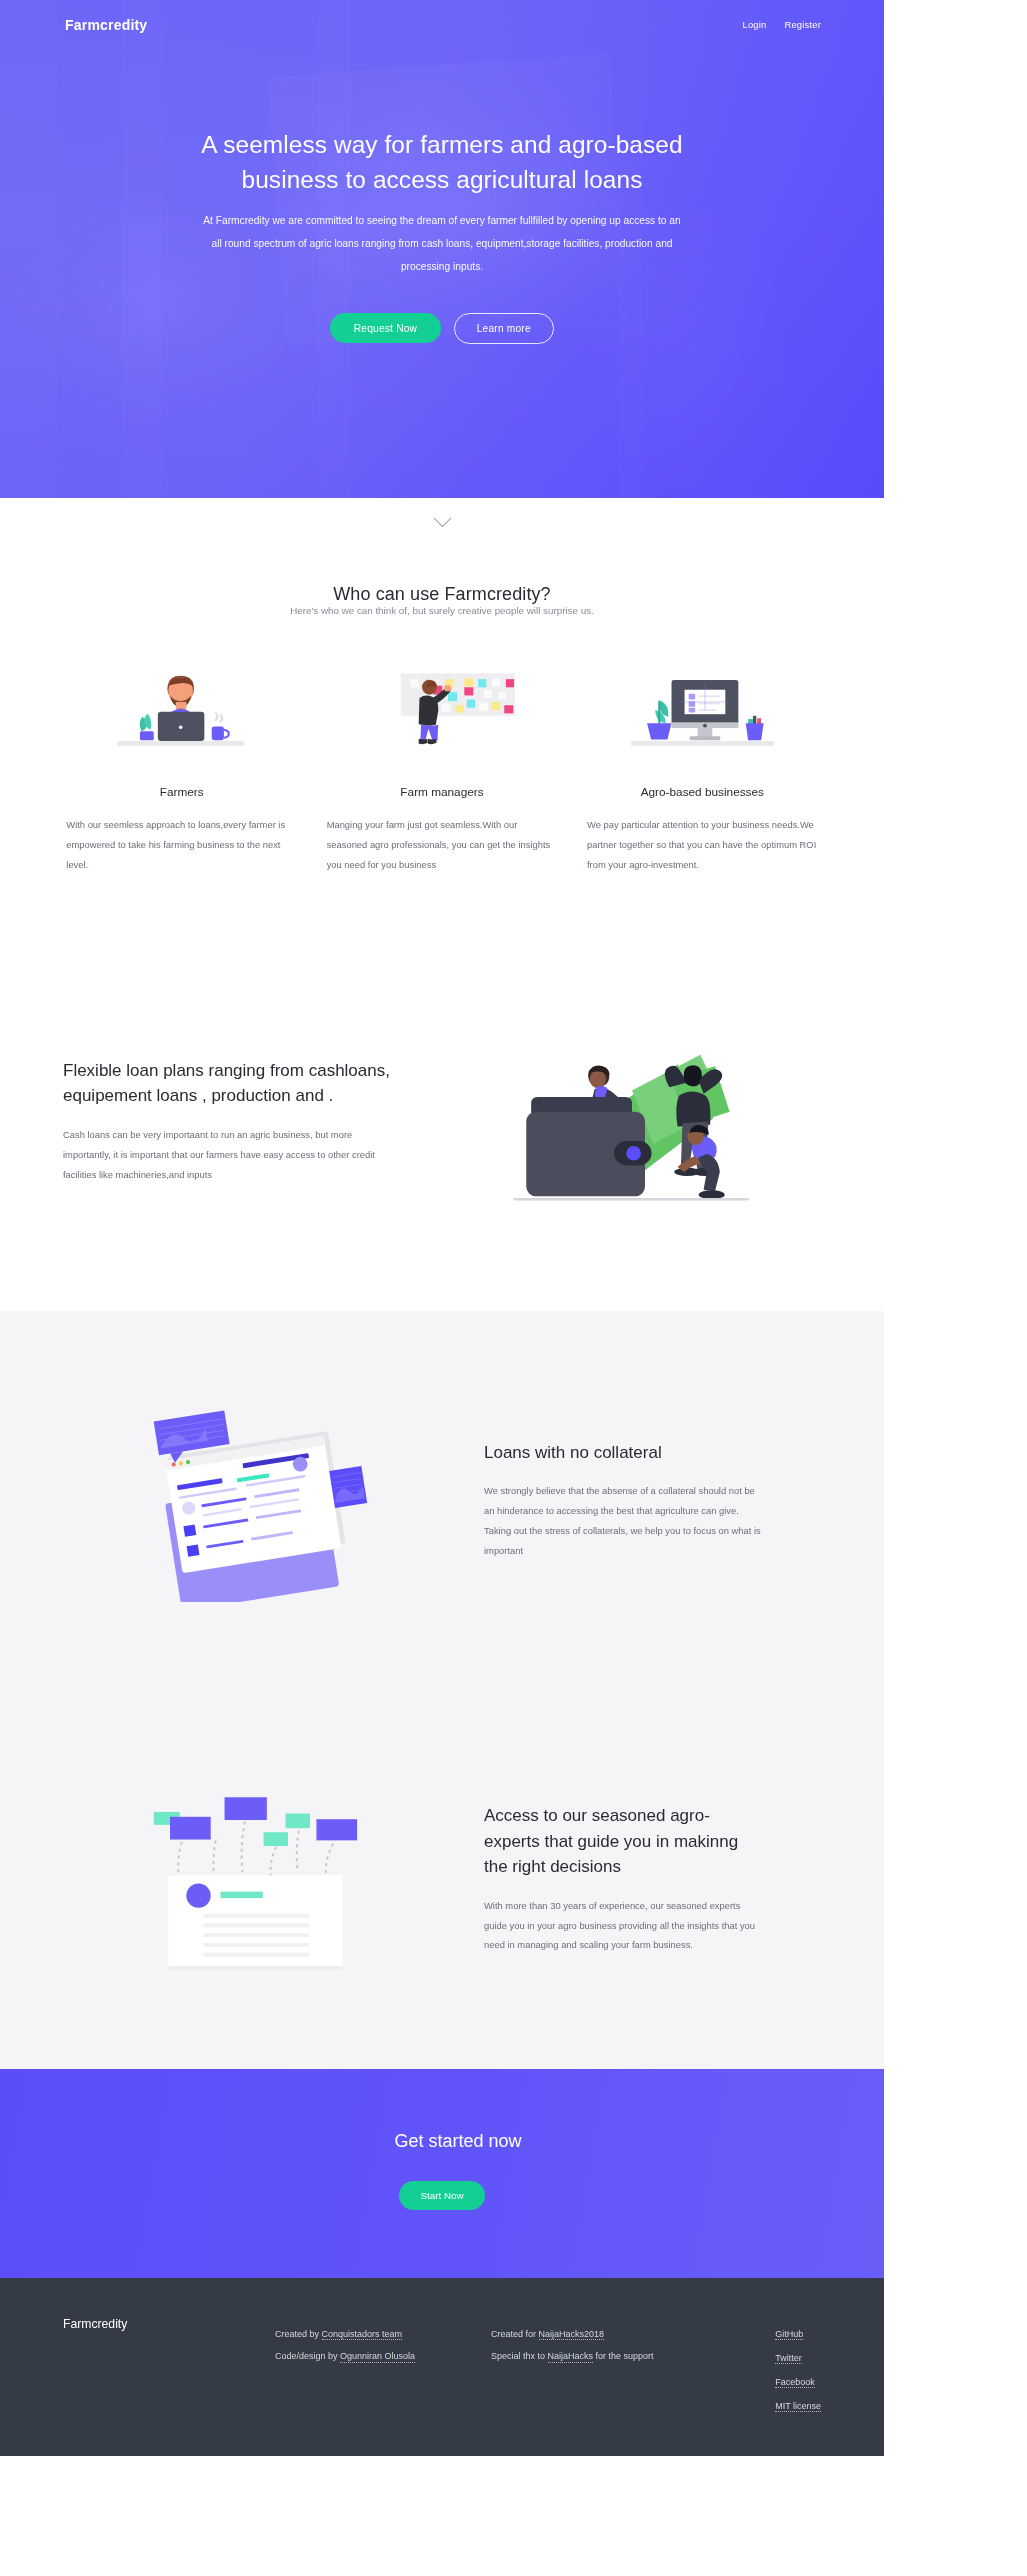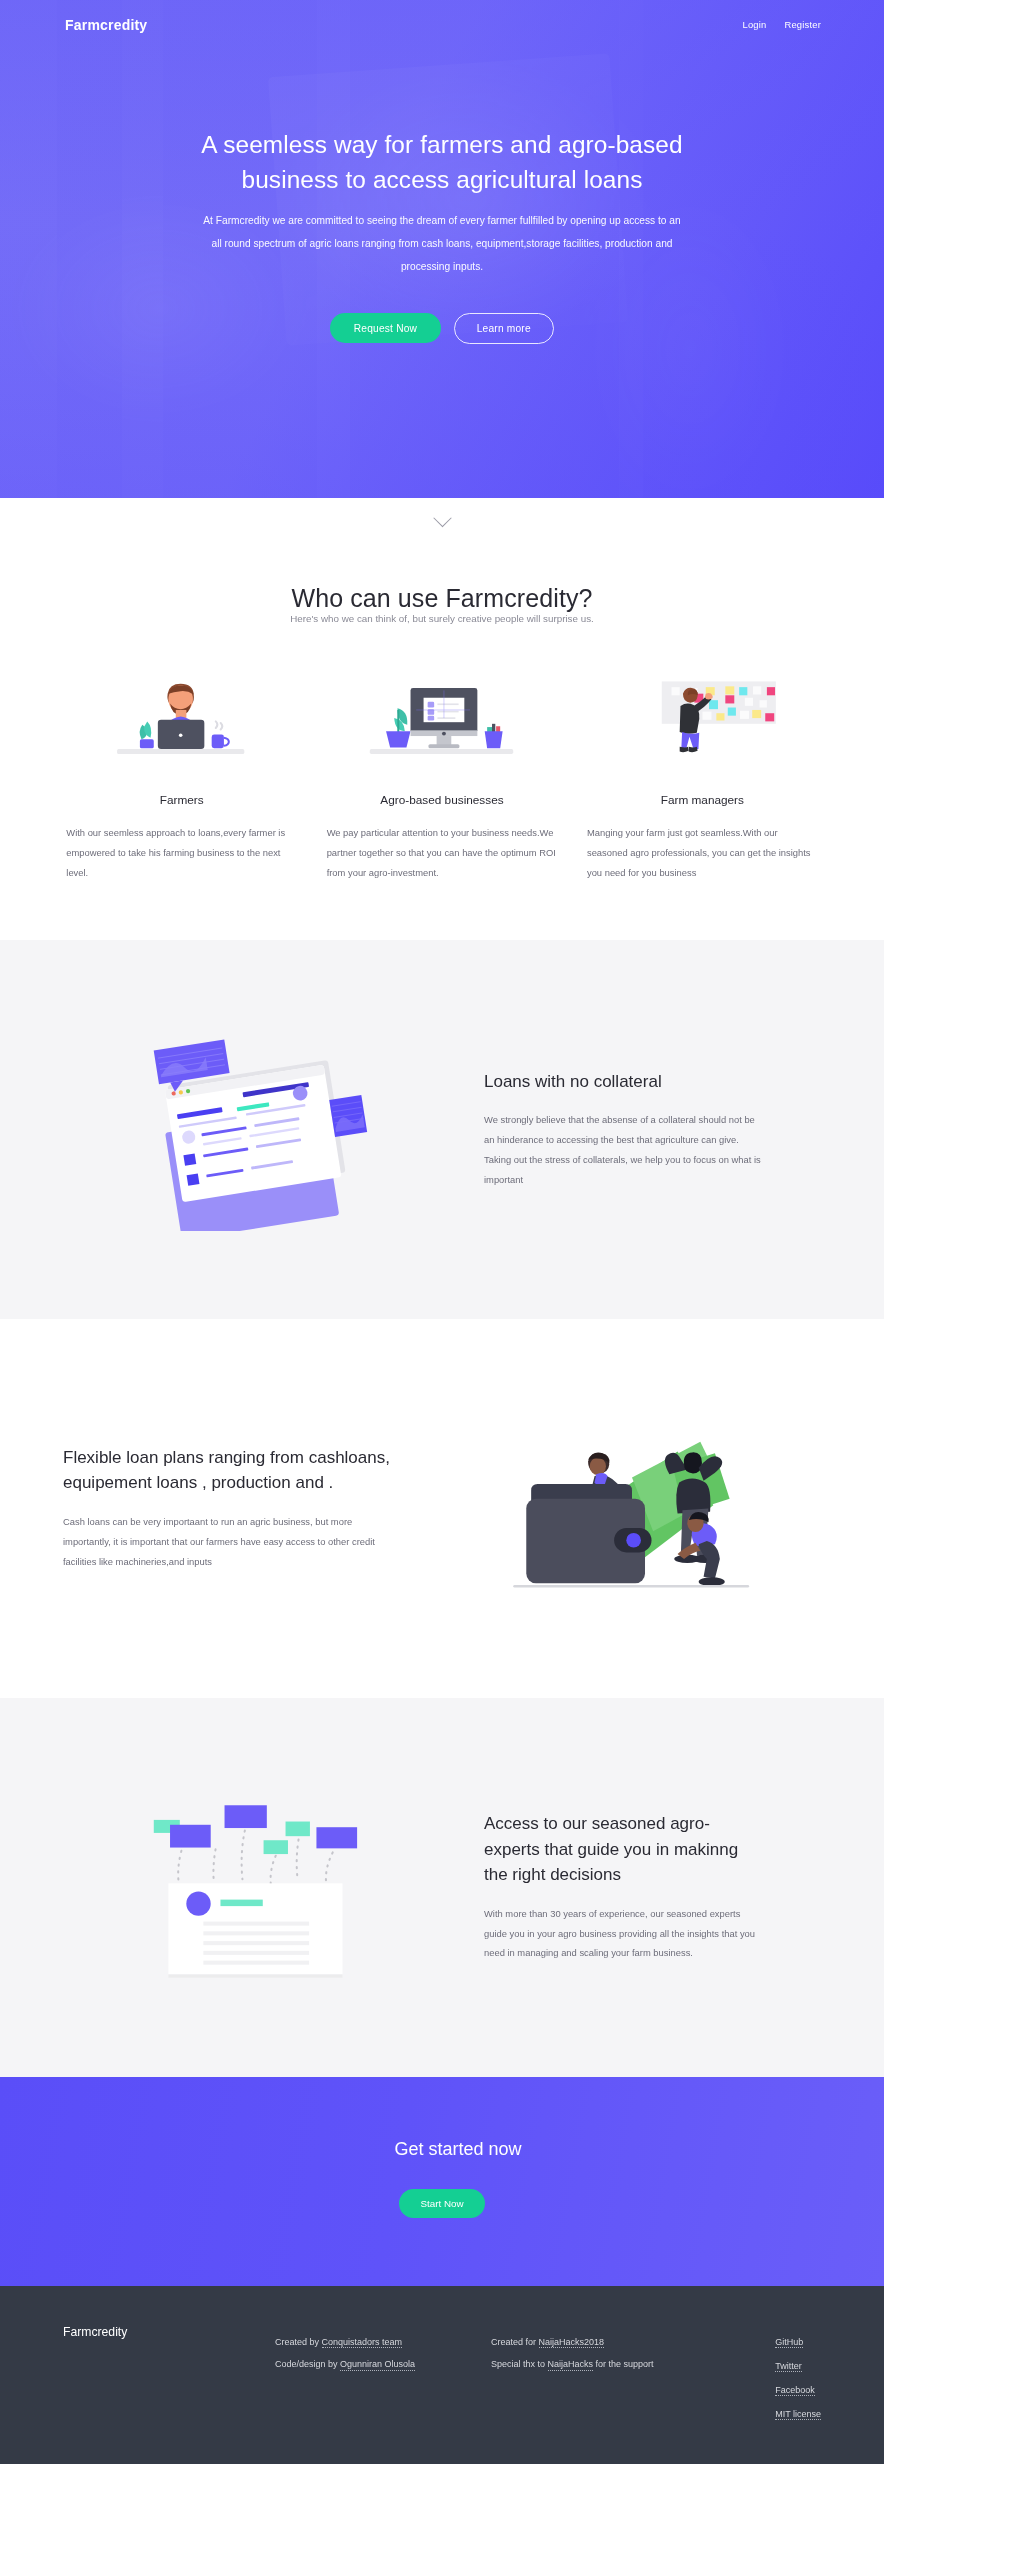--- a/index.html
+++ b/index.html
@@ -124,21 +124,21 @@
     transform: rotate(45deg) translate(-2.4px,-2.4px);
   }
 
   
   .who {
     background: #ffffff;
     padding: 39px 0 57px;
     text-align: center;
   }
   .sec-title {
-    font-size: 25px;
+    font-size: 18px;
     font-weight: 400;
     color: #2a2a33;
     letter-spacing: 0.1px;
   }
   .sec-sub {
     font-size: 9.8px;
     color: #8a8a96;
   }
   .cards {
     margin-top: 37px;
@@ -301,54 +301,20 @@
             <circle cx="94" cy="91" r="2.2" fill="#fff"></circle>
 
             <rect x="132" y="90" width="15" height="17" rx="3" fill="#6c5cf8"></rect>
             <path d="M147 94 q6 1 6 5 q0 4 -6 5" fill="none" stroke="#6c5cf8" stroke-width="2.5"></path>
             <path d="M137 82 q4 -4 0 -8" fill="none" stroke="#dcdce2" stroke-width="2.5" stroke-linecap="round"></path>
             <path d="M143 84 q4 -4 0 -8" fill="none" stroke="#dcdce2" stroke-width="2.5" stroke-linecap="round"></path>
           </svg>
         </div>
         <div class="card-title">Farmers</div>
         <p class="card-text">With our seemless approach to loans,every farmer is empowered to take his farming business to the next level.</p>
-      </div>
-
-      <div class="card">
-        <div class="card-art">
-          <svg width="163" height="102" viewBox="0 0 200 125">
-            <rect x="12" y="108" width="176" height="6" rx="2" fill="#e9e9ec"></rect>
-
-            <path d="M46 58 q13 3 12 20 q-12 -2 -12 -20z" fill="#3fbfa8"></path>
-            <path d="M42 70 q12 2 13 16 q-12 0 -13 -16z" fill="#46cdb4"></path>
-            <path d="M47 60 l0 36" stroke="#2faa93" stroke-width="2.5" fill="none"></path>
-            <path d="M32 86 h30 l-5 20 h-20z" fill="#6c5cf8"></path>
-
-            <rect x="62" y="33" width="82" height="55" rx="3" fill="#4e5160"></rect>
-            <rect x="78" y="45" width="50" height="30" fill="#ffffff"></rect>
-            <rect x="83" y="50" width="8" height="7" rx="1.5" fill="#a79cf8"></rect>
-            <rect x="83" y="59" width="8" height="7" rx="1.5" fill="#a79cf8"></rect>
-            <rect x="83" y="67" width="8" height="6" rx="1.5" fill="#a79cf8"></rect>
-            <rect x="95" y="52" width="26" height="2" fill="#e3e3ea"></rect>
-            <rect x="95" y="61" width="26" height="2" fill="#e3e3ea"></rect>
-            <rect x="95" y="69" width="22" height="2" fill="#e3e3ea"></rect>
-            <path d="M103 36 v34 M69 60 h66" stroke="#7b6ff9" stroke-width="0.8" opacity="0.55"></path>
-            <rect x="62" y="85" width="82" height="7" fill="#c4c6cd"></rect>
-            <circle cx="103" cy="89" r="2.4" fill="#4e5160"></circle>
-            <rect x="94" y="92" width="18" height="11" fill="#c4c6cd"></rect>
-            <rect x="84" y="102" width="38" height="5" rx="2" fill="#b8bac2"></rect>
-
-            <rect x="156" y="81" width="8" height="13" fill="#3fbfa8"></rect>
-            <rect x="162" y="77" width="4" height="17" fill="#4e5160"></rect>
-            <rect x="167" y="80" width="5" height="14" fill="#e8566a"></rect>
-            <path d="M153 86 h22 l-3 21 h-16z" fill="#6c5cf8"></path>
-          </svg>
-        </div>
-        <div class="card-title">Agro-based businesses</div>
-        <p class="card-text">We pay particular attention to your business needs.We partner together so that you can have the optimum ROI from your agro-investment.</p>
       </div>
 
       <div class="card">
         <div class="card-art">
           <svg width="163" height="102" viewBox="0 0 200 125">
             <rect x="50" y="25" width="140" height="52" fill="#eeeef1"></rect>
             <rect x="62" y="32" width="10" height="10" fill="#fbfbfc"></rect>
             <rect x="85" y="33" width="9" height="9" fill="#fbfbfc"></rect>
             <rect x="104" y="32" width="11" height="10" fill="#fbe98a"></rect>
             <rect x="128" y="31" width="11" height="10" fill="#fbe98a"></rect>
@@ -374,20 +340,96 @@
             <path d="M104 40 q6 -2 8 2 q2 4 -3 5 q-5 1 -6 -3z" fill="#f4a07a"></path>
             <path d="M75 87 q11 4 21 1 l-1 20 l-6 0 l-5 -15 l-4 15 l-6 0z" fill="#6c5cf8"></path>
             <path d="M72 105 q8 2 10 0 l1 5 q-6 3 -11 1z" fill="#2f3136"></path>
             <path d="M83 105 q7 2 10 0 l1 5 q-6 3 -11 1z" fill="#2f3136"></path>
           </svg>
         </div>
         <div class="card-title">Farm managers</div>
         <p class="card-text">Manging your farm just got seamless.With our seasoned agro professionals, you can get the insights you need for you business</p>
       </div>
 
+      <div class="card">
+        <div class="card-art">
+          <svg width="163" height="102" viewBox="0 0 200 125">
+            <rect x="12" y="108" width="176" height="6" rx="2" fill="#e9e9ec"></rect>
+
+            <path d="M46 58 q13 3 12 20 q-12 -2 -12 -20z" fill="#3fbfa8"></path>
+            <path d="M42 70 q12 2 13 16 q-12 0 -13 -16z" fill="#46cdb4"></path>
+            <path d="M47 60 l0 36" stroke="#2faa93" stroke-width="2.5" fill="none"></path>
+            <path d="M32 86 h30 l-5 20 h-20z" fill="#6c5cf8"></path>
+
+            <rect x="62" y="33" width="82" height="55" rx="3" fill="#4e5160"></rect>
+            <rect x="78" y="45" width="50" height="30" fill="#ffffff"></rect>
+            <rect x="83" y="50" width="8" height="7" rx="1.5" fill="#a79cf8"></rect>
+            <rect x="83" y="59" width="8" height="7" rx="1.5" fill="#a79cf8"></rect>
+            <rect x="83" y="67" width="8" height="6" rx="1.5" fill="#a79cf8"></rect>
+            <rect x="95" y="52" width="26" height="2" fill="#e3e3ea"></rect>
+            <rect x="95" y="61" width="26" height="2" fill="#e3e3ea"></rect>
+            <rect x="95" y="69" width="22" height="2" fill="#e3e3ea"></rect>
+            <path d="M103 36 v34 M69 60 h66" stroke="#7b6ff9" stroke-width="0.8" opacity="0.55"></path>
+            <rect x="62" y="85" width="82" height="7" fill="#c4c6cd"></rect>
+            <circle cx="103" cy="89" r="2.4" fill="#4e5160"></circle>
+            <rect x="94" y="92" width="18" height="11" fill="#c4c6cd"></rect>
+            <rect x="84" y="102" width="38" height="5" rx="2" fill="#b8bac2"></rect>
+
+            <rect x="156" y="81" width="8" height="13" fill="#3fbfa8"></rect>
+            <rect x="162" y="77" width="4" height="17" fill="#4e5160"></rect>
+            <rect x="167" y="80" width="5" height="14" fill="#e8566a"></rect>
+            <path d="M153 86 h22 l-3 21 h-16z" fill="#6c5cf8"></path>
+          </svg>
+        </div>
+        <div class="card-title">Agro-based businesses</div>
+        <p class="card-text">We pay particular attention to your business needs.We partner together so that you can have the optimum ROI from your agro-investment.</p>
+      </div>
+
+    </div>
+  </section>
+
+  <section class="feature white">
+    <div class="feat-copy left">
+      <h3 class="feat-title">Flexible loan plans ranging from cashloans, equipement loans , production and .</h3>
+      <p class="feat-text">Cash loans can be very importaant to run an agric business, but more importantly, it is important that our farmers have easy access to other credit facilities like machineries,and inputs</p>
+    </div>
+    <div class="feat-art">
+      <svg width="244" height="179" viewBox="0 0 300 220">
+
+        <path d="M118 100 l88 -60 l44 66 l-84 64z" fill="#62c563"></path>
+        <path d="M150 72 l84 -44 l30 62 l-88 48z" fill="#79d07a"></path>
+        <path d="M200 58 l52 -16 l18 56 l-56 18z" fill="#62c563"></path>
+
+        <path d="M96 52 q4 -12 16 -10 q11 2 10 14 q-1 11 -13 11 q-13 -1 -13 -15z" fill="#3b2b2b"></path>
+        <ellipse cx="108" cy="58" rx="10" ry="11" fill="#8a5a44"></ellipse>
+        <path d="M96 50 q6 -12 18 -8 q10 4 8 12 q-9 -8 -26 -4z" fill="#2a1f1f"></path>
+        <path d="M104 70 q12 -4 22 4 q14 10 18 30 l-12 8 q-16 -20 -34 -18z" fill="#3a3d4d"></path>
+        <path d="M106 68 q10 -4 14 2 l-4 12 q-9 2 -12 -4z" fill="#6c5cf8"></path>
+
+        <path d="M196 68 q-10 -18 -2 -24 q8 -6 14 2 l10 16z" fill="#2b2d3a"></path>
+        <path d="M214 56 q-2 -14 10 -15 q12 -1 12 13 q0 12 -11 13 q-11 -1 -11 -11z" fill="#15161f"></path>
+        <path d="M232 60 q16 -20 26 -12 q8 7 -6 18 l-14 10z" fill="#2b2d3a"></path>
+        <path d="M208 78 q16 -10 32 0 q8 6 6 36 l-40 2 q-4 -26 2 -38z" fill="#2b2d3a"></path>
+        <path d="M212 112 l32 -2 l-4 58 l-10 0 l-4 -40 l-6 40 l-10 0z" fill="#4b4d5c"></path>
+        <ellipse cx="218" cy="172" rx="16" ry="5" fill="#2b2d3a"></ellipse>
+        <ellipse cx="240" cy="172" rx="16" ry="5" fill="#2b2d3a"></ellipse>
+
+        <path d="M226 132 q12 -8 22 0 q10 8 4 22 l-24 2 q-8 -14 -2 -24z" fill="#6c5cf8"></path>
+        <ellipse cx="228" cy="128" rx="10" ry="11" fill="#8a5a44"></ellipse>
+        <path d="M220 124 q4 -12 16 -9 q10 3 8 12 q-10 -6 -24 -3z" fill="#15161f"></path>
+        <path d="M242 150 q14 4 16 22 l-6 24 l-14 -2 l4 -22 q-8 -8 -10 -18z" fill="#3a3d4d"></path>
+        <path d="M228 152 q-14 6 -22 14 l8 6 q10 -8 20 -10z" fill="#8a5a44"></path>
+        <ellipse cx="248" cy="200" rx="16" ry="5.5" fill="#2b2d3a"></ellipse>
+
+        <path d="M26 88 q0 -8 8 -8 l108 0 q8 0 8 8 l0 16 l-124 0z" fill="#3a3d4d"></path>
+        <rect x="20" y="98" width="146" height="104" rx="12" fill="#4b4d5c"></rect>
+        <rect x="128" y="134" width="46" height="30" rx="15" fill="#2b2d3a"></rect>
+        <circle cx="152" cy="149" r="9" fill="#5b4df9"></circle>
+        <rect x="4" y="204" width="290" height="3" rx="1.5" fill="#d6d7dc"></rect>
+      </svg>
     </div>
   </section>
 
   <section class="feature grey">
     <div class="feat-art">
       <svg width="269" height="203" viewBox="0 0 330 250">
         <g transform="rotate(-9 165 125)">
           <rect x="58" y="112" width="196" height="134" rx="4" fill="#9a8ff9"></rect>
           <rect x="70" y="55" width="200" height="140" rx="4" fill="#e3e3e8"></rect>
           <rect x="66" y="60" width="198" height="140" rx="4" fill="#ffffff"></rect>
@@ -427,62 +469,20 @@
           </g>
         </g>
       </svg>
     </div>
     <div class="feat-copy right">
       <h3 class="feat-title">Loans with no collateral</h3>
       <p class="feat-text">We strongly believe that the absense of a collateral should not be an hinderance to accessing the best that agriculture can give. Taking out the stress of collaterals, we help you to focus on what is important</p>
     </div>
   </section>
 
-  <section class="feature white">
-    <div class="feat-copy left">
-      <h3 class="feat-title">Flexible loan plans ranging from cashloans, equipement loans , production and .</h3>
-      <p class="feat-text">Cash loans can be very importaant to run an agric business, but more importantly, it is important that our farmers have easy access to other credit facilities like machineries,and inputs</p>
-    </div>
-    <div class="feat-art">
-      <svg width="244" height="179" viewBox="0 0 300 220">
-
-        <path d="M118 100 l88 -60 l44 66 l-84 64z" fill="#62c563"></path>
-        <path d="M150 72 l84 -44 l30 62 l-88 48z" fill="#79d07a"></path>
-        <path d="M200 58 l52 -16 l18 56 l-56 18z" fill="#62c563"></path>
-
-        <path d="M96 52 q4 -12 16 -10 q11 2 10 14 q-1 11 -13 11 q-13 -1 -13 -15z" fill="#3b2b2b"></path>
-        <ellipse cx="108" cy="58" rx="10" ry="11" fill="#8a5a44"></ellipse>
-        <path d="M96 50 q6 -12 18 -8 q10 4 8 12 q-9 -8 -26 -4z" fill="#2a1f1f"></path>
-        <path d="M104 70 q12 -4 22 4 q14 10 18 30 l-12 8 q-16 -20 -34 -18z" fill="#3a3d4d"></path>
-        <path d="M106 68 q10 -4 14 2 l-4 12 q-9 2 -12 -4z" fill="#6c5cf8"></path>
-
-        <path d="M196 68 q-10 -18 -2 -24 q8 -6 14 2 l10 16z" fill="#2b2d3a"></path>
-        <path d="M214 56 q-2 -14 10 -15 q12 -1 12 13 q0 12 -11 13 q-11 -1 -11 -11z" fill="#15161f"></path>
-        <path d="M232 60 q16 -20 26 -12 q8 7 -6 18 l-14 10z" fill="#2b2d3a"></path>
-        <path d="M208 78 q16 -10 32 0 q8 6 6 36 l-40 2 q-4 -26 2 -38z" fill="#2b2d3a"></path>
-        <path d="M212 112 l32 -2 l-4 58 l-10 0 l-4 -40 l-6 40 l-10 0z" fill="#4b4d5c"></path>
-        <ellipse cx="218" cy="172" rx="16" ry="5" fill="#2b2d3a"></ellipse>
-        <ellipse cx="240" cy="172" rx="16" ry="5" fill="#2b2d3a"></ellipse>
-
-        <path d="M226 132 q12 -8 22 0 q10 8 4 22 l-24 2 q-8 -14 -2 -24z" fill="#6c5cf8"></path>
-        <ellipse cx="228" cy="128" rx="10" ry="11" fill="#8a5a44"></ellipse>
-        <path d="M220 124 q4 -12 16 -9 q10 3 8 12 q-10 -6 -24 -3z" fill="#15161f"></path>
-        <path d="M242 150 q14 4 16 22 l-6 24 l-14 -2 l4 -22 q-8 -8 -10 -18z" fill="#3a3d4d"></path>
-        <path d="M228 152 q-14 6 -22 14 l8 6 q10 -8 20 -10z" fill="#8a5a44"></path>
-        <ellipse cx="248" cy="200" rx="16" ry="5.5" fill="#2b2d3a"></ellipse>
-
-        <path d="M26 88 q0 -8 8 -8 l108 0 q8 0 8 8 l0 16 l-124 0z" fill="#3a3d4d"></path>
-        <rect x="20" y="98" width="146" height="104" rx="12" fill="#4b4d5c"></rect>
-        <rect x="128" y="134" width="46" height="30" rx="15" fill="#2b2d3a"></rect>
-        <circle cx="152" cy="149" r="9" fill="#5b4df9"></circle>
-        <rect x="4" y="204" width="290" height="3" rx="1.5" fill="#d6d7dc"></rect>
-      </svg>
-    </div>
-  </section>
-
   <section class="feature grey">
     <div class="feat-art">
       <svg width="244" height="216" viewBox="0 0 300 265">
 
         <rect x="28" y="50" width="32" height="16" fill="#6fe8c8"></rect>
         <rect x="48" y="56" width="50" height="28" fill="#6c5cf8"></rect>
         <rect x="115" y="32" width="52" height="28" fill="#6c5cf8"></rect>
         <rect x="190" y="52" width="30" height="18" fill="#6fe8c8"></rect>
         <rect x="163" y="75" width="30" height="17" fill="#6fe8c8"></rect>
         <rect x="228" y="59" width="50" height="26" fill="#6c5cf8"></rect>

